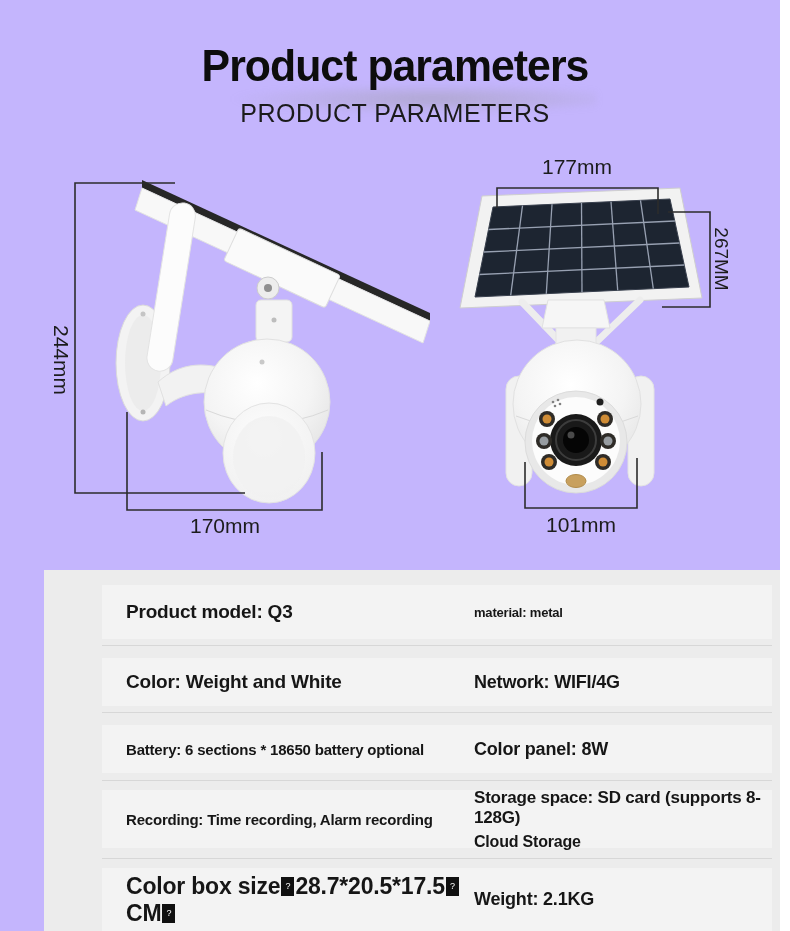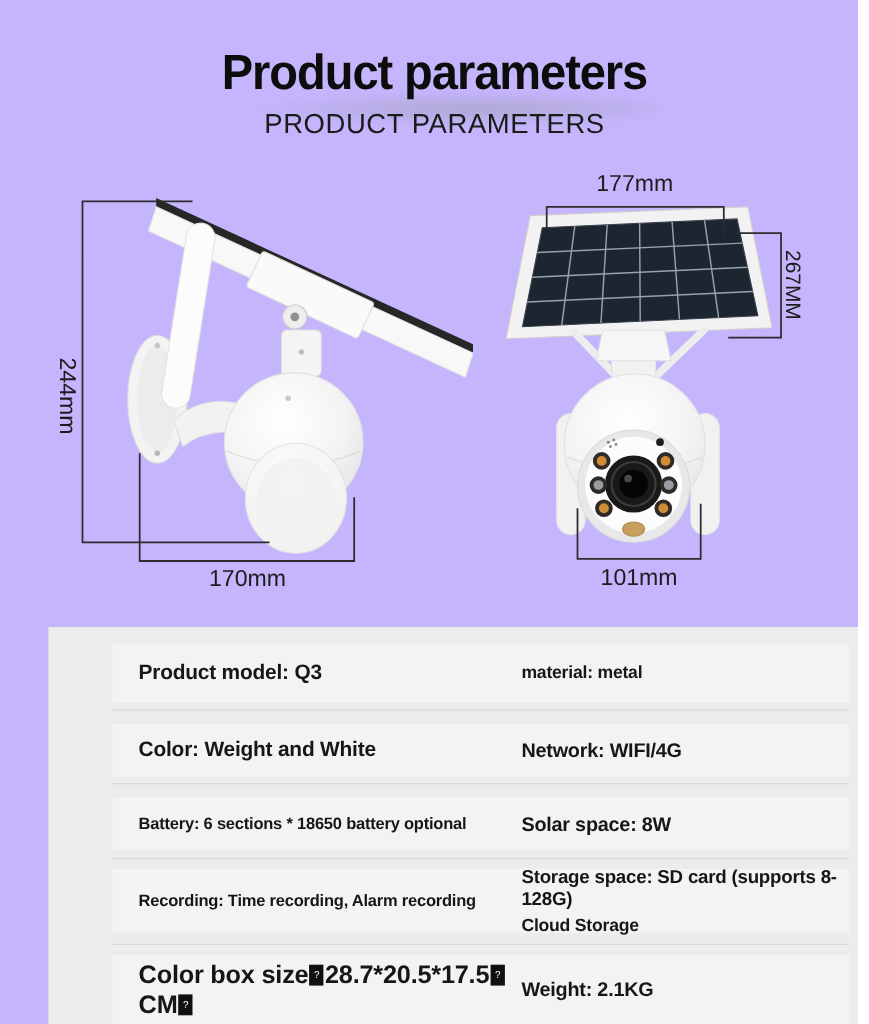--- a/index.html
+++ b/index.html
@@ -24,21 +24,21 @@
   .dim-text-sm{font-family:"Liberation Sans",sans-serif;font-size:19px;fill:#1c1c1c;}
 
   
   .specs{position:absolute;top:570px;left:0;width:790px;height:361px;background:#ececec;margin-left:44px;}
   .sep{position:absolute;left:58px;width:670px;height:1px;background:#d7d7d7;}
   .spec-row{position:absolute;left:58px;width:670px;background:#f3f3f3;display:flex;align-items:center;}
   .cell{box-sizing:border-box;font-weight:700;color:#161616;letter-spacing:-.2px;}
   .cell.l{width:372px;padding-left:24px;}
   .cell.r{flex:1;padding-right:10px;}
   .fs19{font-size:19px;} .fs18{font-size:18px;} .fs17{font-size:17px;}
-  .fs16{font-size:16px;} .fs15{font-size:15px;} .fs13{font-size:16px;} .fs23{font-size:23px;}
+  .fs16{font-size:13px;} .fs15{font-size:15px;} .fs13{font-size:16px;} .fs23{font-size:23px;}
   .col{display:flex;flex-direction:column;justify-content:center;gap:5px;align-items:flex-start;}
   .tofu{display:inline-block;width:13px;height:19px;background:#101010;margin:0 1px;
         position:relative;vertical-align:-2px;}
   .tofu::after{content:"?";position:absolute;left:0;top:0;width:13px;height:19px;
         color:#fff;font-size:9px;line-height:19px;text-align:center;font-weight:400;}
 </style>
 </head>
 <body>
 
 <div class="page">
@@ -200,21 +200,21 @@
       <div class="cell r fs16">material: metal</div>
     </div>
 
     <div class="spec-row" style="top:88px;height:48px">
       <div class="cell l fs19">Color: Weight and White</div>
       <div class="cell r fs18">Network: WIFI/4G</div>
     </div>
 
     <div class="spec-row" style="top:155px;height:48px">
       <div class="cell l fs15">Battery: 6 sections * 18650 battery optional</div>
-      <div class="cell r fs18">Solar space: 8W</div>
+      <div class="cell r fs18">Color panel: 8W</div>
     </div>
 
     <div class="spec-row" style="top:220px;height:58px">
       <div class="cell l fs15">Recording: Time recording, Alarm recording</div>
       <div class="cell r col">
         <span class="fs17">Storage space: SD card (supports 8-128G)</span>
         <span class="fs13">Cloud Storage</span>
       </div>
     </div>
 

